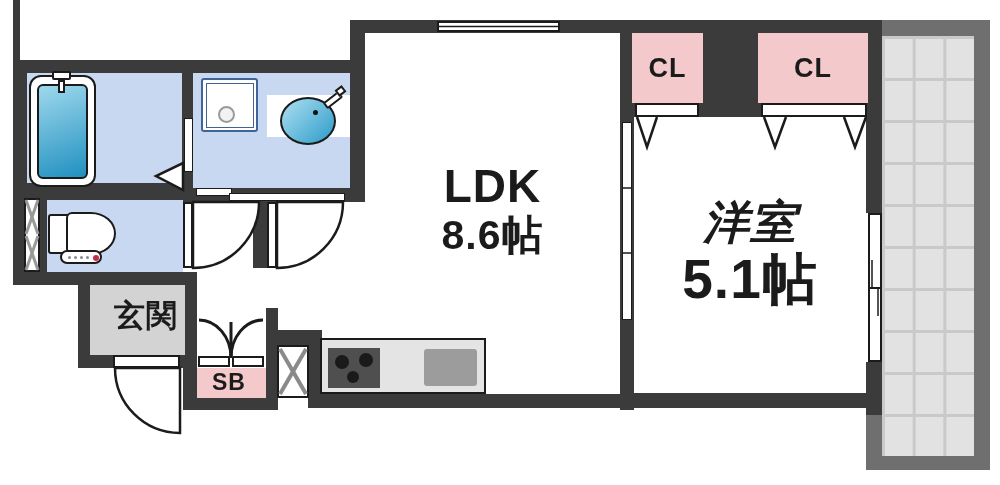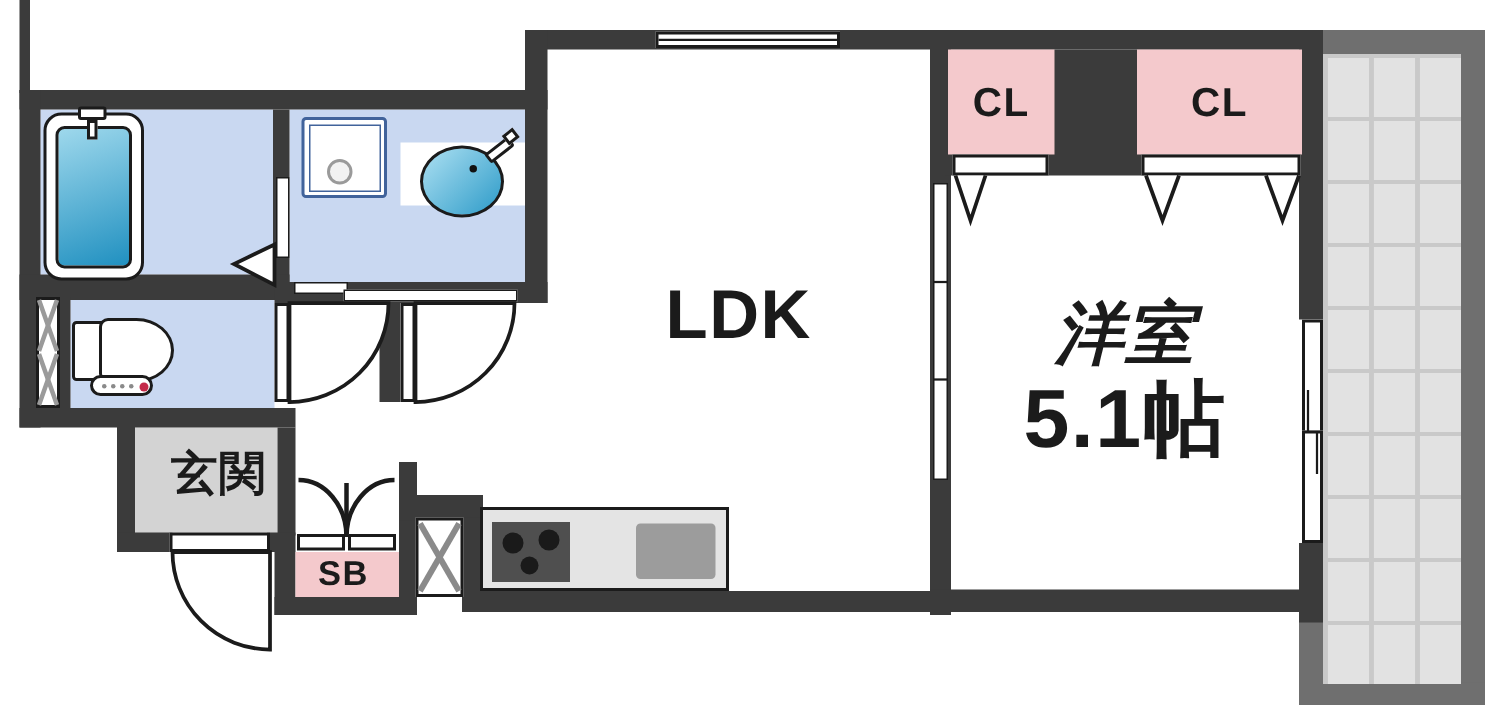--- a/index.html
+++ b/index.html
@@ -148,20 +148,21 @@
 
     <line x1="439" y1="26.5" x2="558" y2="26.5" stroke="#1b1b1b" stroke-width="1.5"></line>
     <line x1="622" y1="188" x2="632" y2="188" stroke="#1b1b1b" stroke-width="1.5"></line>
     <line x1="622" y1="253" x2="632" y2="253" stroke="#1b1b1b" stroke-width="1.5"></line>
     <line x1="872" y1="260" x2="872" y2="288" stroke="#1b1b1b" stroke-width="1.5"></line>
     <line x1="878" y1="288" x2="878" y2="316" stroke="#1b1b1b" stroke-width="1.5"></line>
   </svg>
 
   <div class="label" style="left:365px;top:150px;width:255px;height:120px;flex-direction:column;">
     <div style="font-size:46px;">LDK</div>
+    <div style="font-size:41px;">8.6帖</div>
   </div>
   <div class="label" style="left:634px;top:194px;width:232px;height:120px;flex-direction:column;">
     <div style="font-size:46px;font-style:italic;">洋室</div>
     <div style="font-size:55px;">5.1帖</div>
   </div>
   <div class="label" style="left:90px;top:296px;width:112px;height:40px;font-size:31px;">玄関</div>
   <div class="label" style="left:632px;top:33px;width:71px;height:70px;font-size:27px;">CL</div>
   <div class="label" style="left:758px;top:33px;width:110px;height:70px;font-size:27px;">CL</div>
   <div class="label" style="left:197px;top:368px;width:64px;height:30px;font-size:23px;">SB</div>
 

